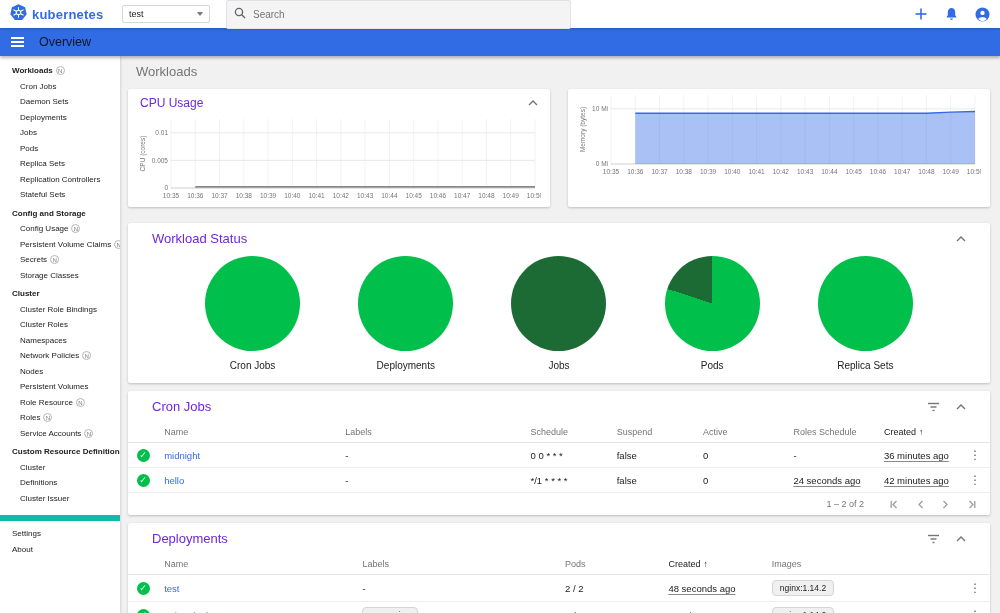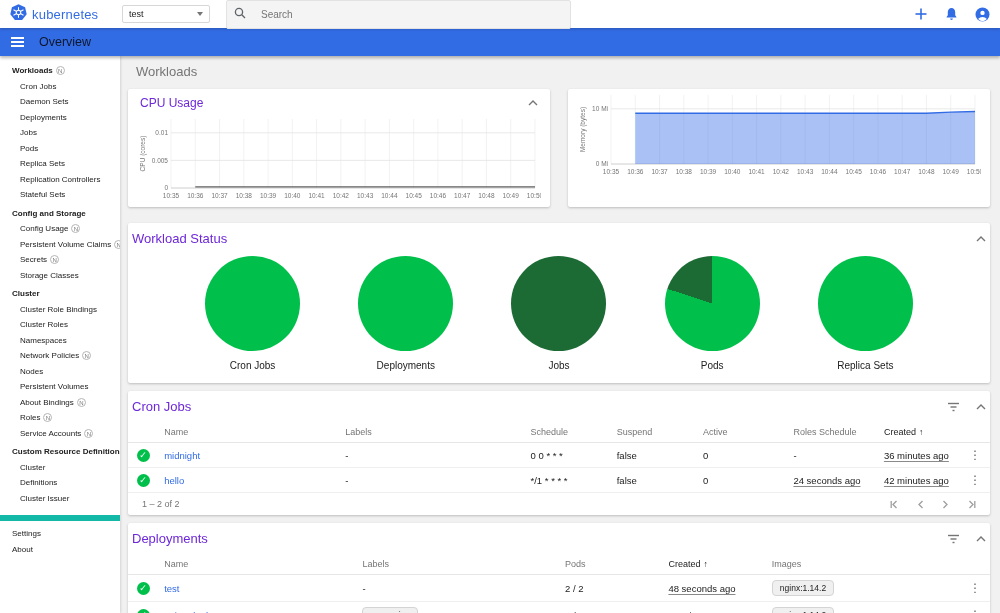--- a/index.html
+++ b/index.html
@@ -3,26 +3,26 @@
 <meta charset="utf-8">
 <style>
   *{box-sizing:border-box;margin:0;padding:0}
   html,body{width:1000px;height:613px;overflow:hidden}
   body{font-family:"Liberation Sans",sans-serif;background:#f1f1f1;position:relative;-webkit-font-smoothing:antialiased}
 
   
   .topbar{position:absolute;top:0;left:0;width:100%;height:28px;background:#fff;display:flex;align-items:center;
     box-shadow:0 1px 3px rgba(0,0,0,.22);z-index:11;padding:0 10px}
   .brand{display:flex;align-items:center;gap:5px;width:112px}
-  .brand-text{color:#326ce5;font-size:13px;font-weight:normal;letter-spacing:.2px}
+  .brand-text{color:#326ce5;font-size:13px;font-weight:bold;letter-spacing:.2px}
   .ns-select{width:88px;height:18px;border:1px solid #d7d7d7;border-radius:2px;display:flex;align-items:center;
     justify-content:space-between;padding:0 6px;font-size:9px;color:#212121;margin-right:16px;cursor:pointer;background:#fff}
   .caret-down{width:0;height:0;border-left:3.5px solid transparent;border-right:3.5px solid transparent;border-top:4px solid #757575}
   .searchbar{flex:0 0 345px;height:29px;background:#f4f4f4;border:1px solid #e2e2e2;border-radius:2px;display:flex;
-    align-items:center;padding:0 7px;gap:15px}
+    align-items:center;padding:0 7px;gap:7px}
   .searchbar input{border:none;outline:none;background:transparent;font-size:10px;color:#212121;width:100%;font-family:inherit}
   .top-actions{margin-left:auto;display:flex;align-items:center;gap:17px}
   .icon-btn{display:flex;align-items:center;justify-content:center;cursor:pointer}
 
   
   .bluebar{position:absolute;top:28px;left:0;width:100%;height:28px;background:#326ce5;display:flex;align-items:center;
     padding:0 11px;gap:15px;z-index:10;box-shadow:0 2px 3px rgba(0,0,0,.28)}
   .bluebar-title{color:#0f172a;font-size:12.5px}
   .hamburger{display:flex;flex-direction:column;gap:2.5px;cursor:pointer}
   .hamburger span{display:block;width:13px;height:1.8px;background:#fff}
@@ -39,21 +39,21 @@
   .side-footer{border-top:6px solid #14b8a6;margin-top:9px;padding-top:5px}
   .side-footer .side-head{font-weight:normal}
 
   
   .main{flex:1;padding:6px 10px 0 8px;overflow:hidden;min-width:0}
   .page-title{color:#757575;font-size:13px;font-weight:normal;margin:2px 0 10px 8px}
   .card{background:#fff;border-radius:2px;box-shadow:0 1px 2.5px rgba(0,0,0,.22)}
   .chart-row{display:flex;gap:18px;margin-bottom:16px}
   .chart-card{flex:1;min-width:0}
   .card-head{display:flex;align-items:center;justify-content:space-between;padding:7px 12px 3px}
-  .card-head.big{padding:8px 4px}
+  .card-head.big{padding:8px 24px}
   .card-title{font-size:12px;color:#6d28d9}
   .big .card-title{font-size:13px}
   .head-actions{display:flex;align-items:center;gap:16px}
   .chart-body{padding:0 9px 2px}
 
   
   .status-card{margin-bottom:8px}
   .pies{display:flex;justify-content:space-around;padding:2px 48px 12px}
   .pie-wrap{display:flex;flex-direction:column;align-items:center}
   .pie{width:95px;height:95px;border-radius:50%}
@@ -68,21 +68,21 @@
   table.data td{font-size:9.5px;color:#212121;padding:5px 6px;border-bottom:1px solid #efefef;white-space:nowrap;
     overflow:hidden;text-overflow:ellipsis}
   td.center,th.center{text-align:center}
   .link{color:#326ce5;text-decoration:none;cursor:pointer}
   .check{display:inline-block;width:13px;height:13px;border-radius:50%;background:#00c04b;color:#fff;font-size:9px;
     line-height:13px;text-align:center}
   .chip{display:inline-block;background:#f0f0f0;border:1px solid #d4d4d4;border-radius:4px;padding:2px 7px;font-size:8.5px;color:#212121}
   .time-link{text-decoration:underline;text-decoration-color:#8a8a8a;text-underline-offset:2px;cursor:pointer}
   .kebab{color:#616161;font-size:12px;cursor:pointer;padding:0 3px}
   .sort-arrow{font-size:8.5px;margin-left:3px;color:#212121}
-  .pagination{display:flex;align-items:center;justify-content:space-between;gap:26px;padding:6px 14px;font-size:9px;color:#757575}
+  .pagination{display:flex;align-items:center;justify-content:flex-end;gap:26px;padding:6px 14px;font-size:9px;color:#757575}
   .pg-icons{display:flex;align-items:center;gap:18px}
   .pg-btn{display:flex;cursor:pointer}
 </style>
 </head>
 <body>
 
 <header class="topbar">
   <div class="brand">
     <span>
       <svg width="17" height="17" viewBox="0 0 16 16">
@@ -218,21 +218,21 @@
         <span>Network Policies</span>
         <span class="ns-badge">N</span>
       </div>
       <div class="side-item">
           <span>Nodes</span>
         </div>
       <div class="side-item">
           <span>Persistent Volumes</span>
         </div>
       <div class="side-item">
-        <span>About Bindings</span>
+        <span>Role Resource</span>
         <span class="ns-badge">N</span>
       </div>
       <div class="side-item">
         <span>Roles</span>
         <span class="ns-badge">N</span>
       </div>
       <div class="side-item">
         <span>Service Accounts</span>
         <span class="ns-badge">N</span>
       </div>

